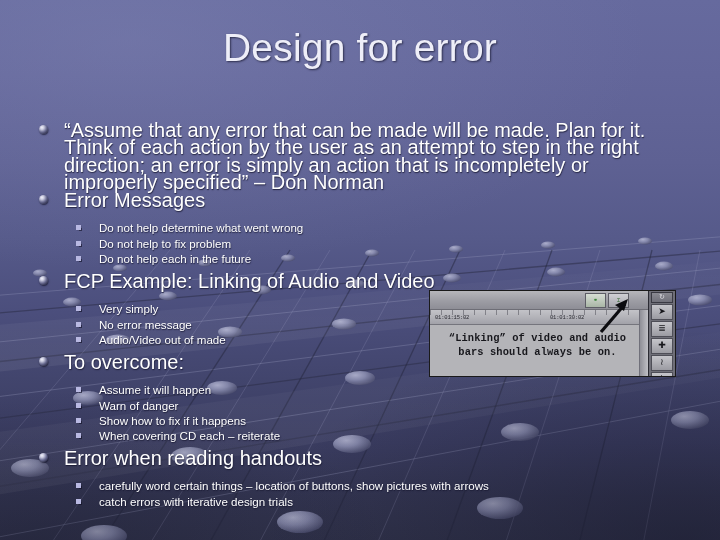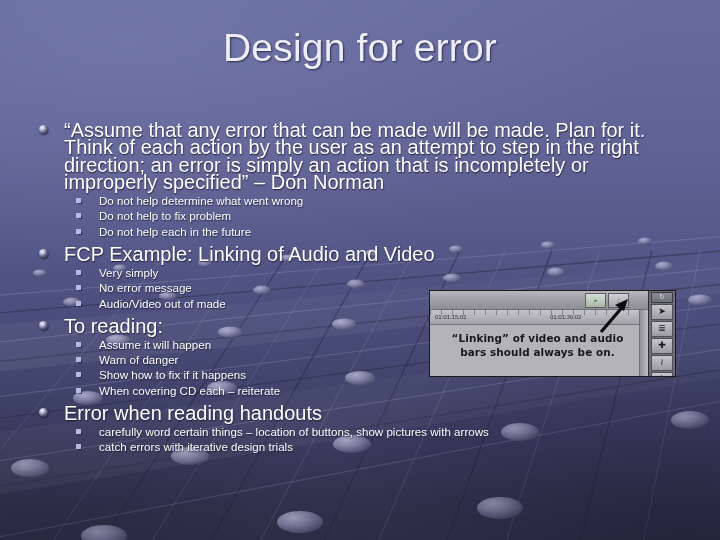--- a/index.html
+++ b/index.html
@@ -86,21 +86,21 @@
     left: 5px;
     top: 3px;
     width: 9px;
     height: 9px;
     border-radius: 50%;
     background:
       radial-gradient(circle at 33% 28%, #f2f2fb 0%, #c9cade 22%, #6a6c92 52%, #2b2c45 82%, #17182a 100%);
     box-shadow: 0.5px 1px 1.5px rgba(15,15,35,0.7);
   }
   .l2-list {
-    margin: 2px 0 3px 0;
+    margin: 11px 0 3px 0;
     padding: 0;
   }
   .l2 {
     position: relative;
     padding-left: 65px;
     color: #ffffff;
     font-size: 11.6px;
     line-height: 15.2px;
     text-shadow: 0.5px 0.5px 1.2px rgba(20,20,45,0.85);
   }
@@ -126,20 +126,21 @@
     border: 1px solid #1a1a1a;
     box-sizing: border-box;
     overflow: hidden;
     font-family: "DejaVu Sans", sans-serif;
   }
   .fcp-main {
     position: absolute;
     left: 0; top: 0;
     right: 26px; bottom: 0;
     background: #eab308;
+    font-family: Liberation Mono, monospace;
   }
   .fcp-topbar {
     position: absolute;
     left: 0; right: 0; top: 0;
     height: 18px;
     background: linear-gradient(to bottom, #b6b6bb 0%, #9d9da4 55%, #8e8e96 100%);
     border-bottom: 1px solid #6e6e76;
   }
   .fcp-btn-group {
     position: absolute;
@@ -354,20 +355,24 @@
 
   <div class="title">Design for error</div>
 
   <div class="body">
 
     <div class="l1">
       <span class="dot"></span>
       <span>“Assume that any error that can be made will be made.  Plan for it.  Think of each action by the user as an attempt to step in the right direction; an error is simply an action that is incompletely or improperly specified” – Don Norman</span>
     </div>
 
+    <div class="l1">
+      <span class="dot"></span>
+      <span>Error Messages</span>
+    </div>
     <div class="l2-list">
       <div class="l2">
         <span class="sq"></span>
         <span>Do not help determine what went wrong</span>
       </div>
       <div class="l2">
         <span class="sq"></span>
         <span>Do not help to fix problem</span>
       </div>
       <div class="l2">
@@ -394,21 +399,21 @@
       <div class="l2">
         <span class="sq"></span>
         <span>Audio/Video out of made</span>
       </div>
     </div>
 
     <div class="gap-sm"></div>
 
     <div class="l1">
       <span class="dot"></span>
-      <span>To reading:</span>
+      <span>To overcome:</span>
     </div>
     <div class="l2-list">
       <div class="l2">
         <span class="sq"></span>
         <span>Assume it will happen</span>
       </div>
       <div class="l2">
         <span class="sq"></span>
         <span>Warn of danger</span>
       </div>

